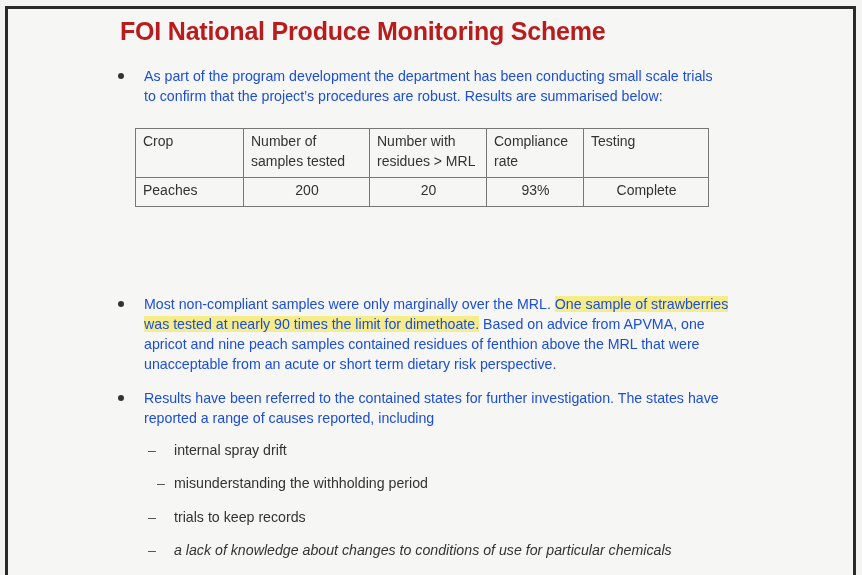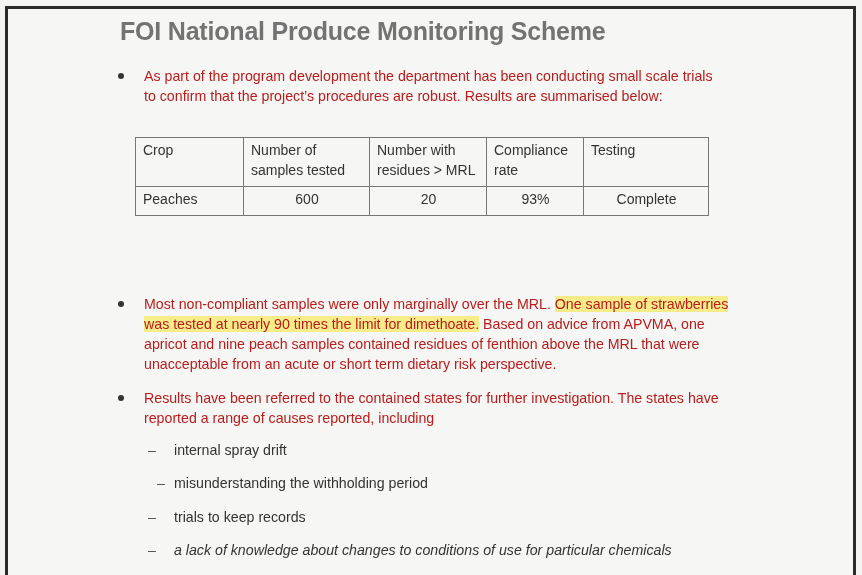--- a/index.html
+++ b/index.html
@@ -11,30 +11,30 @@
     position: relative;
   }
   .page {
     position: absolute; left: 5px; top: 6px; width: 851px; height: 580px;
     border-top: 3px solid #2b2b2b; border-left: 3px solid #2b2b2b; border-right: 3px solid #2b2b2b;
     background: #f6f6f4;
     box-sizing: border-box;
   }
   .title {
     position: absolute; left: 120px; top: 17px;
-    font-size: 25px; font-weight: bold; color: #737373; letter-spacing: -0.2px;
+    font-size: 25px; font-weight: bold; color: #b91c1c; letter-spacing: -0.2px;
   }
-  .bullet-block { position: absolute; left: 118px; width: 600px; font-size: 14.2px; line-height: 20px; color: #b91c1c; }
+  .bullet-block { position: absolute; left: 118px; width: 600px; font-size: 14.2px; line-height: 20px; color: #1d4ed8; }
   .bullet-dot {
     position: absolute; left: 0; top: 7px; width: 6px; height: 6px; border-radius: 50%; background: #333;
   }
   .bullet-text { margin-left: 26px; }
   .hl { background: #f7ec8a; }
   table.results {
-    position: absolute; left: 135px; top: 137px;
+    position: absolute; left: 135px; top: 128px;
     border-collapse: collapse; font-size: 14px; color: #333;
   }
   table.results td, table.results th {
     border: 1px solid #777; padding: 2px 6px 4px 7px; line-height: 20px; vertical-align: top;
     font-weight: normal; text-align: left;
   }
   table.results th { height: 42px; }
   table.results td { height: 22px; }
   .num { text-align: center !important; }
   .c1 { width: 94px; } .c2 { width: 112px; } .c3 { width: 103px; } .c4 { width: 83px; } .c5 { width: 111px; }
@@ -57,21 +57,21 @@
   <tbody>
       <tr>
     <th class="c1">Crop</th>
     <th class="c2">Number of samples tested</th>
     <th class="c3">Number with residues &gt; MRL</th>
     <th class="c4">Compliance rate</th>
     <th class="c5">Testing</th>
   </tr>
   <tr>
     <td>Peaches</td>
-    <td class="num">600</td>
+    <td class="num">200</td>
     <td class="num">20</td>
     <td class="num">93%</td>
     <td class="num">Complete</td>
   </tr>
 </tbody>
   </table>
 
 <div class="bullet-block" style="top:294px; width:630px;">
   <span class="bullet-dot"></span>
   <div class="bullet-text"><span>Most non-compliant samples were only marginally over the MRL. </span><span class="hl">One sample of strawberries was tested at nearly 90 times the limit for dimethoate.</span><span> Based on advice from APVMA, one apricot and nine peach samples contained residues of fenthion above the MRL that were unacceptable from an acute or short term dietary risk perspective.</span></div>

